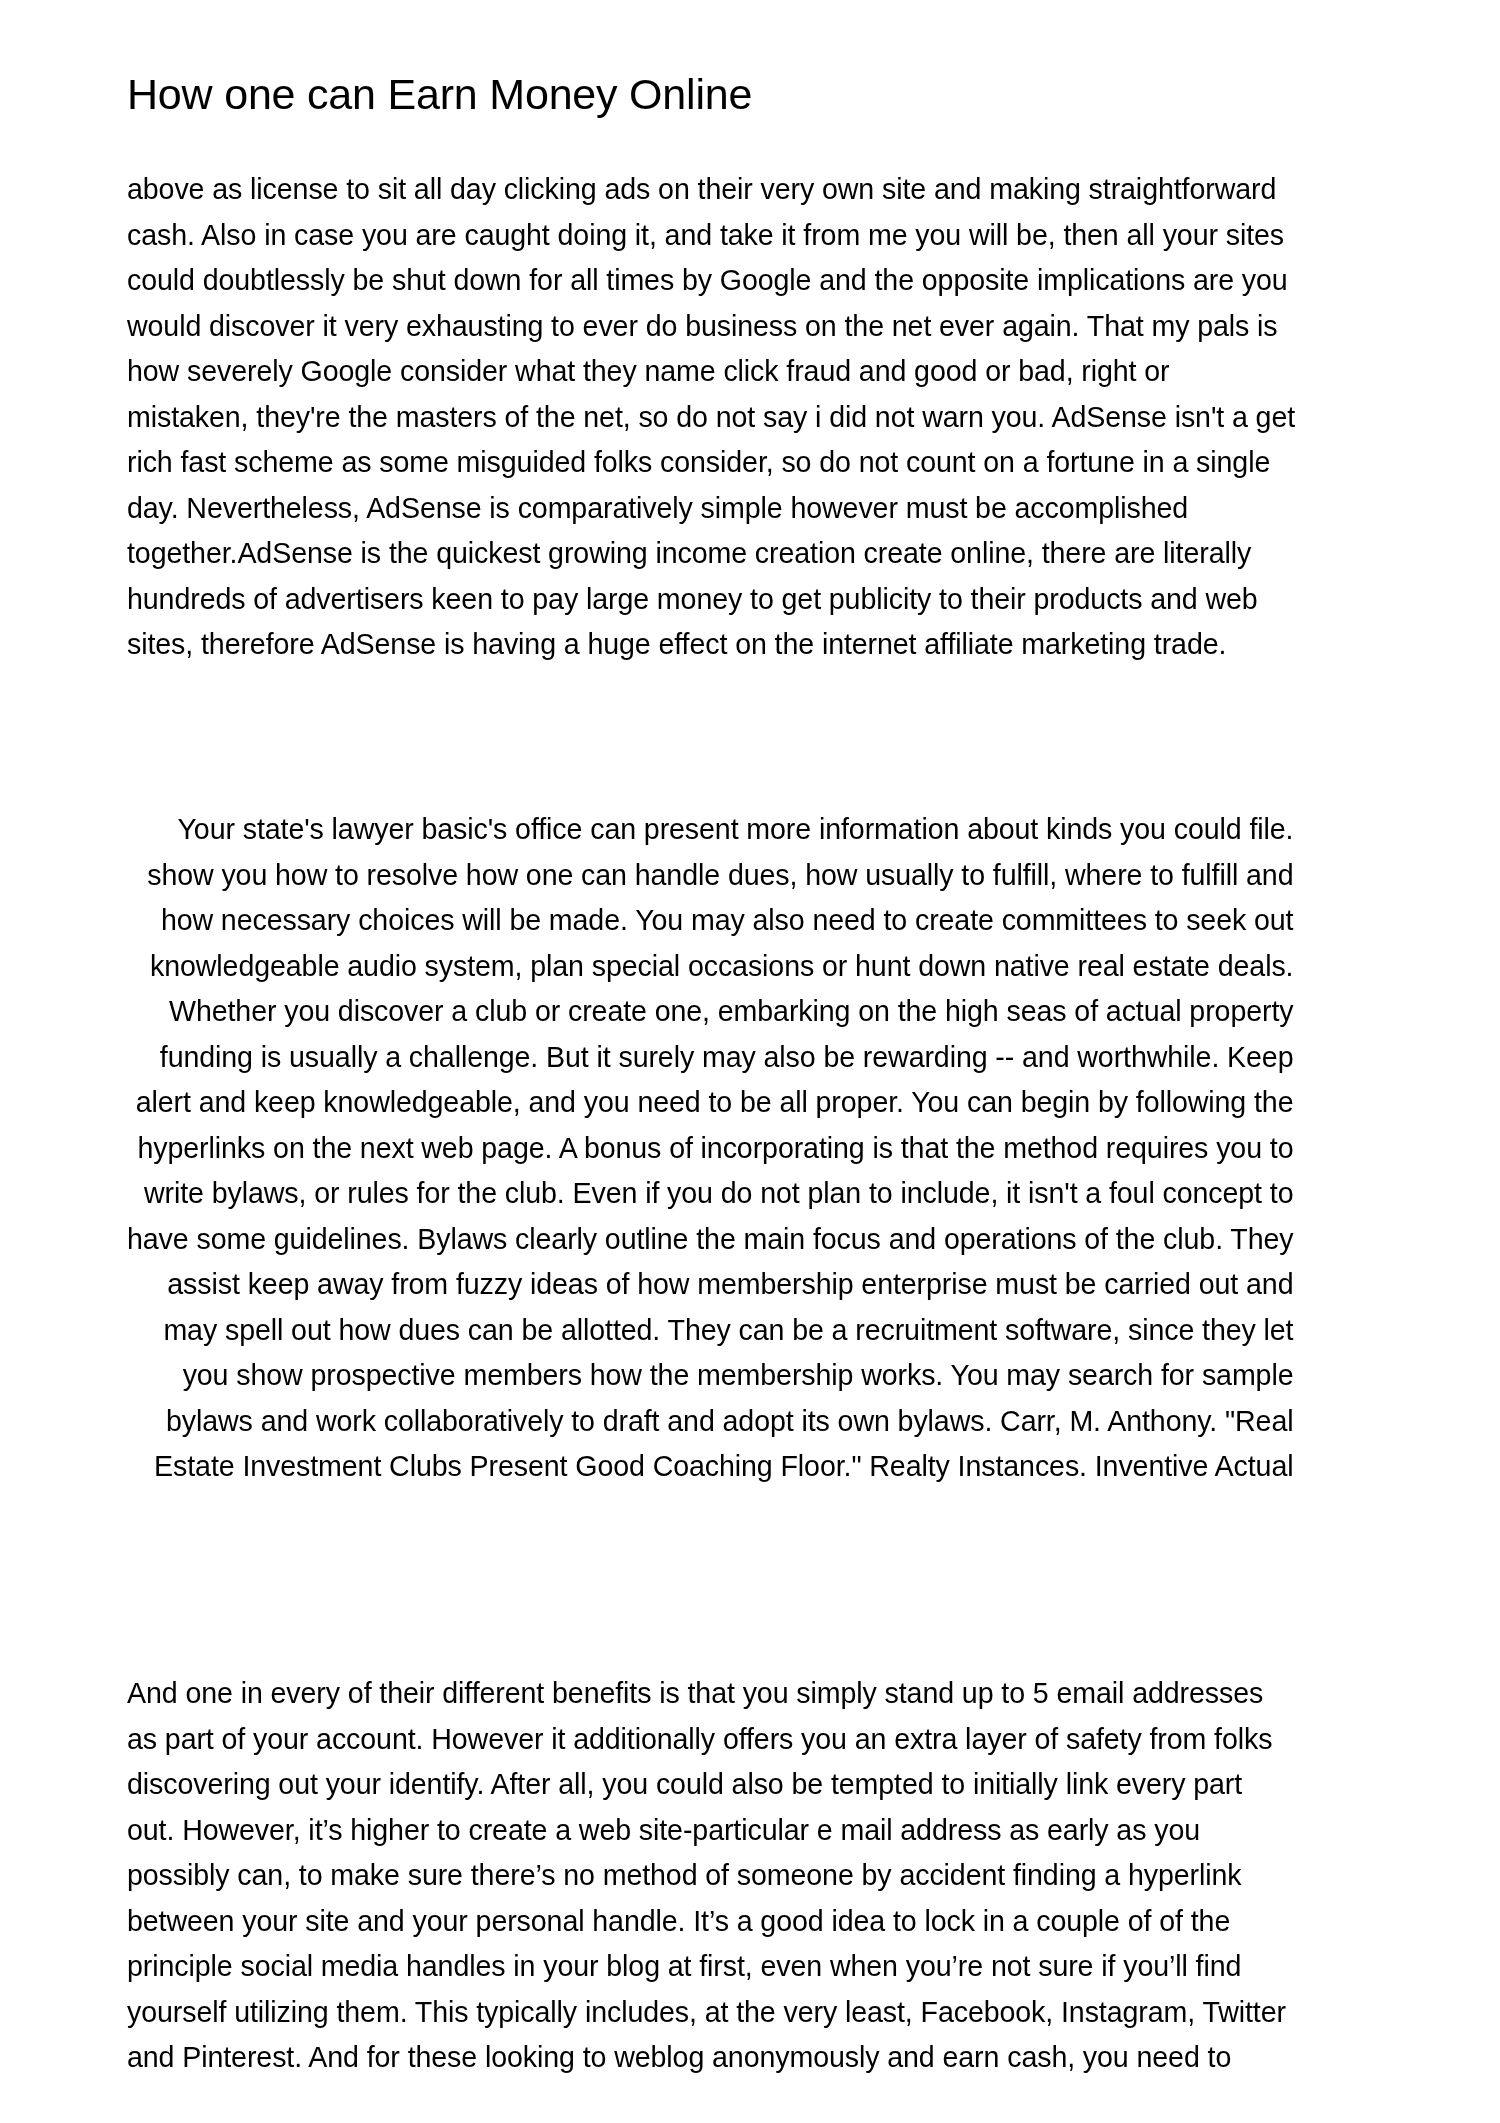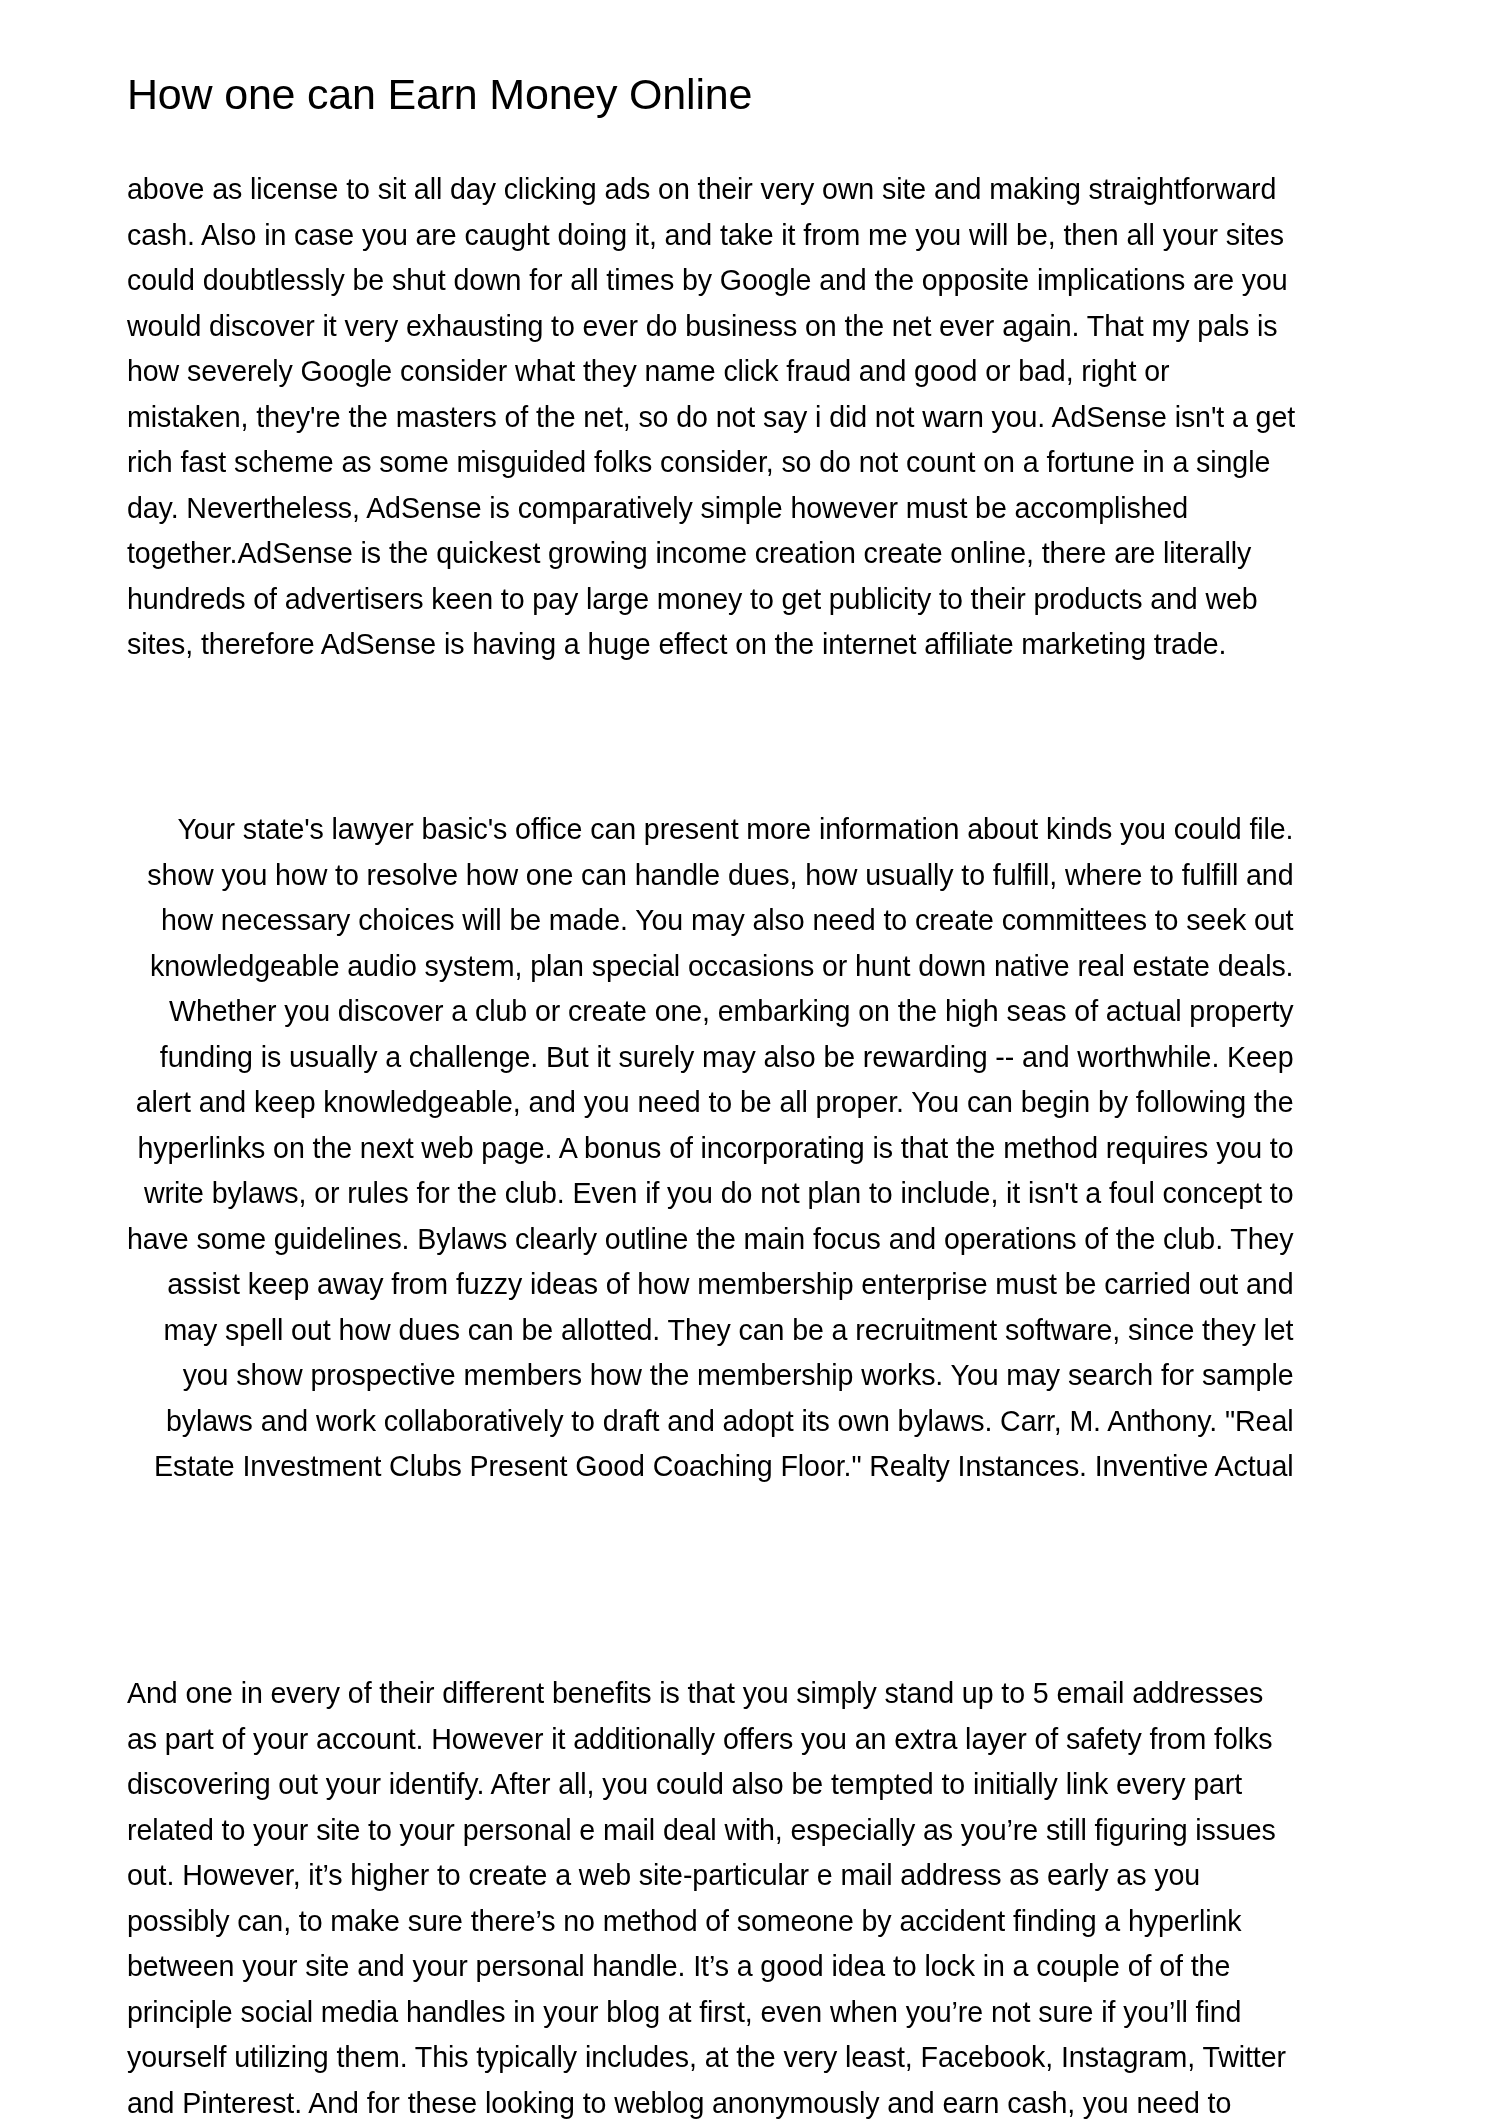--- a/index.html
+++ b/index.html
@@ -83,21 +83,20 @@
     <span class="line">may spell out how dues can be allotted. They can be a recruitment software, since they let</span>
     <span class="line">you show prospective members how the membership works. You may search for sample</span>
     <span class="line">bylaws and work collaboratively to draft and adopt its own bylaws. Carr, M. Anthony. "Real</span>
     <span class="line">Estate Investment Clubs Present Good Coaching Floor." Realty Instances. Inventive Actual</span>
   </p>
 
   <p class="para" id="para-3">
     <span class="line">And one in every of their different benefits is that you simply stand up to 5 email addresses</span>
     <span class="line">as part of your account. However it additionally offers you an extra layer of safety from folks</span>
     <span class="line">discovering out your identify. After all, you could also be tempted to initially link every part</span>
-    <span class="line">related to your site to your personal e mail deal with, especially as you’re still figuring issues</span>
     <span class="line">out. However, it’s higher to create a web site-particular e mail address as early as you</span>
     <span class="line">possibly can, to make sure there’s no method of someone by accident finding a hyperlink</span>
     <span class="line">between your site and your personal handle. It’s a good idea to lock in a couple of of the</span>
     <span class="line">principle social media handles in your blog at first, even when you’re not sure if you’ll find</span>
     <span class="line">yourself utilizing them. This typically includes, at the very least, Facebook, Instagram, Twitter</span>
     <span class="line">and Pinterest. And for these looking to weblog anonymously and earn cash, you need to</span>
   </p>
 </div>
 
 </body></html>

